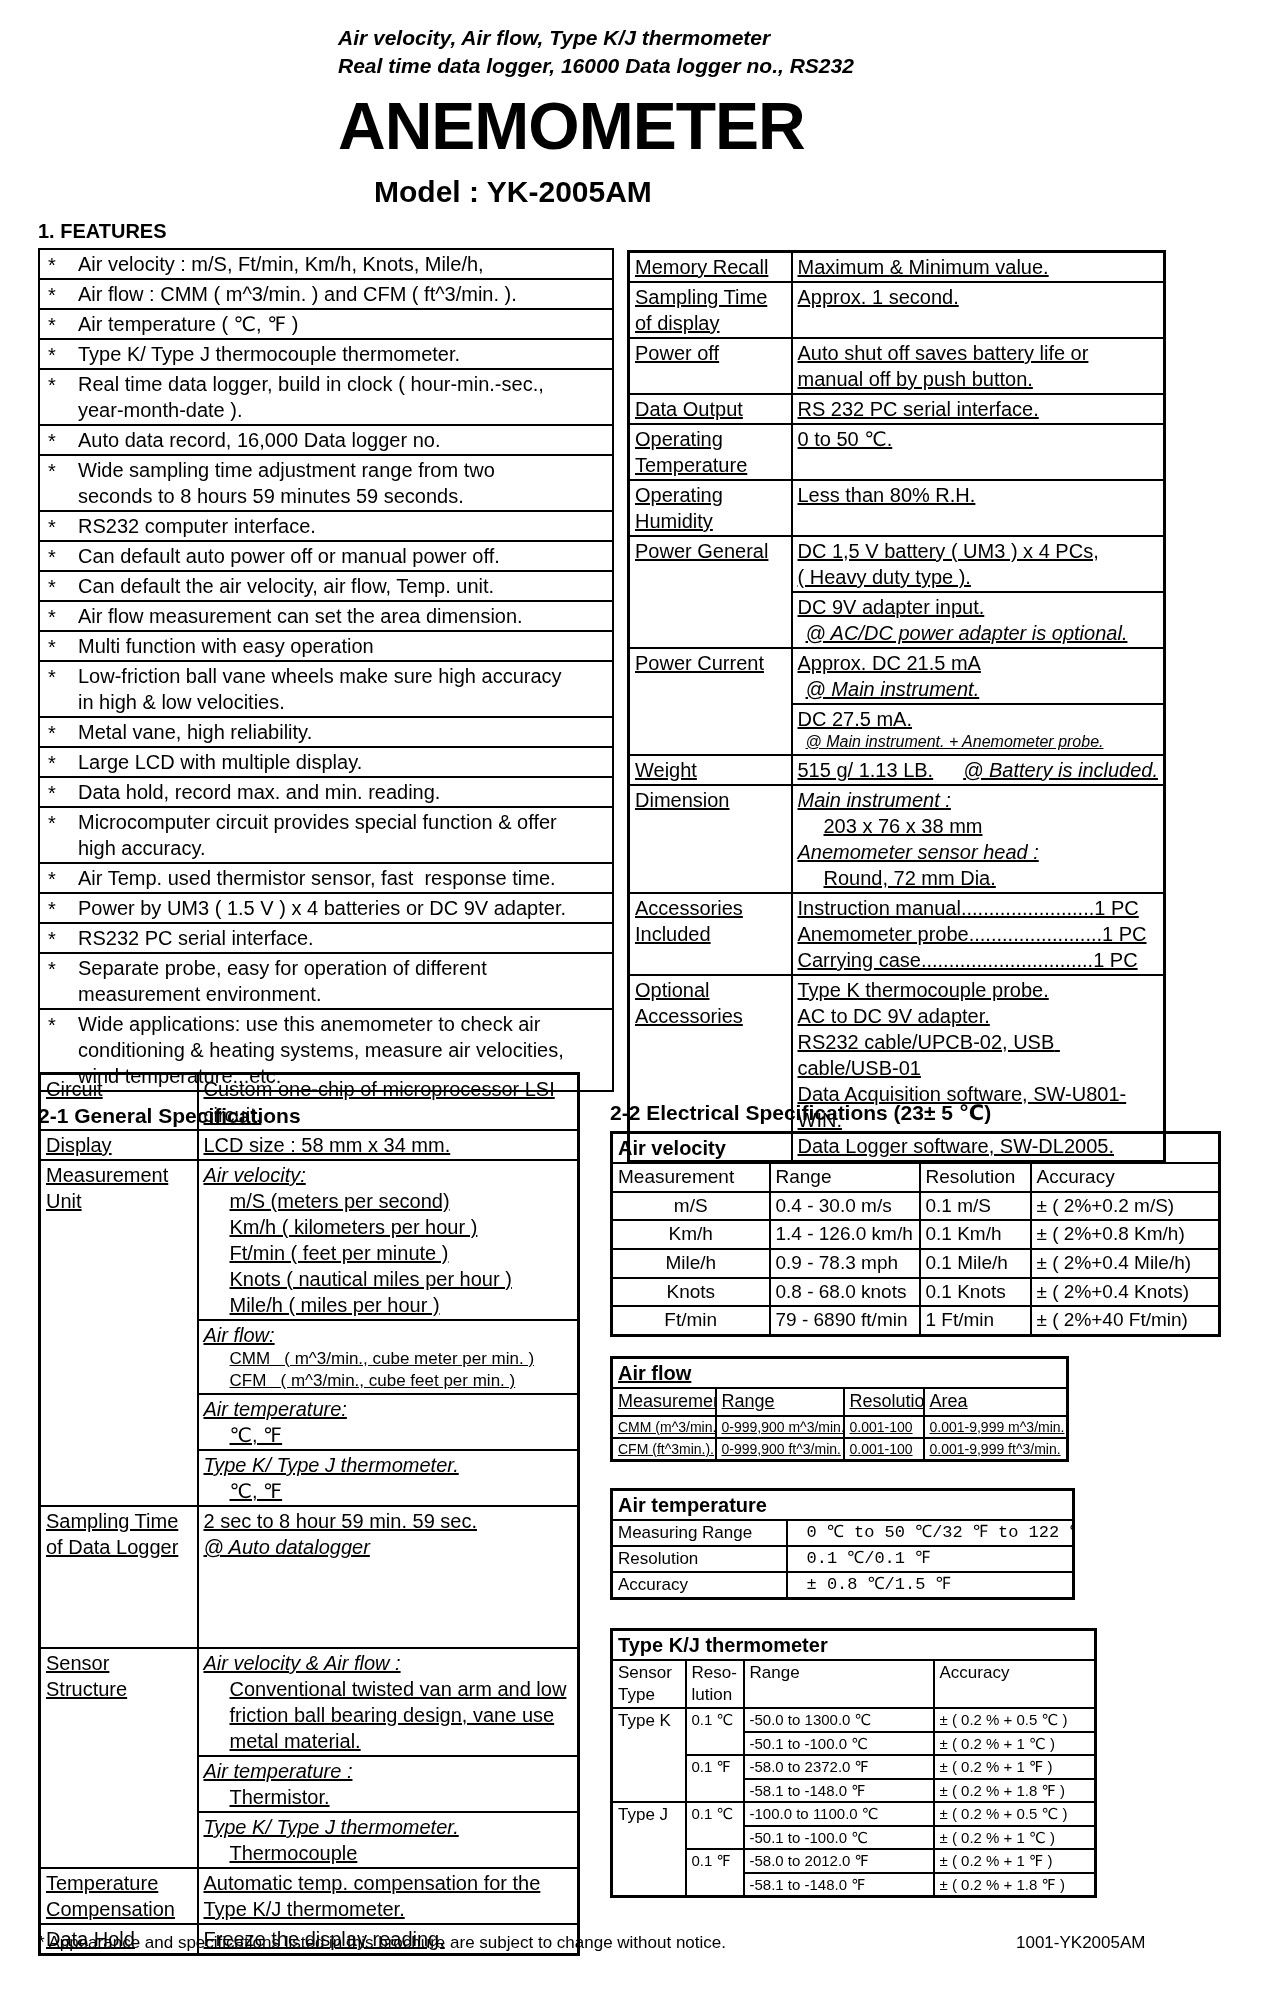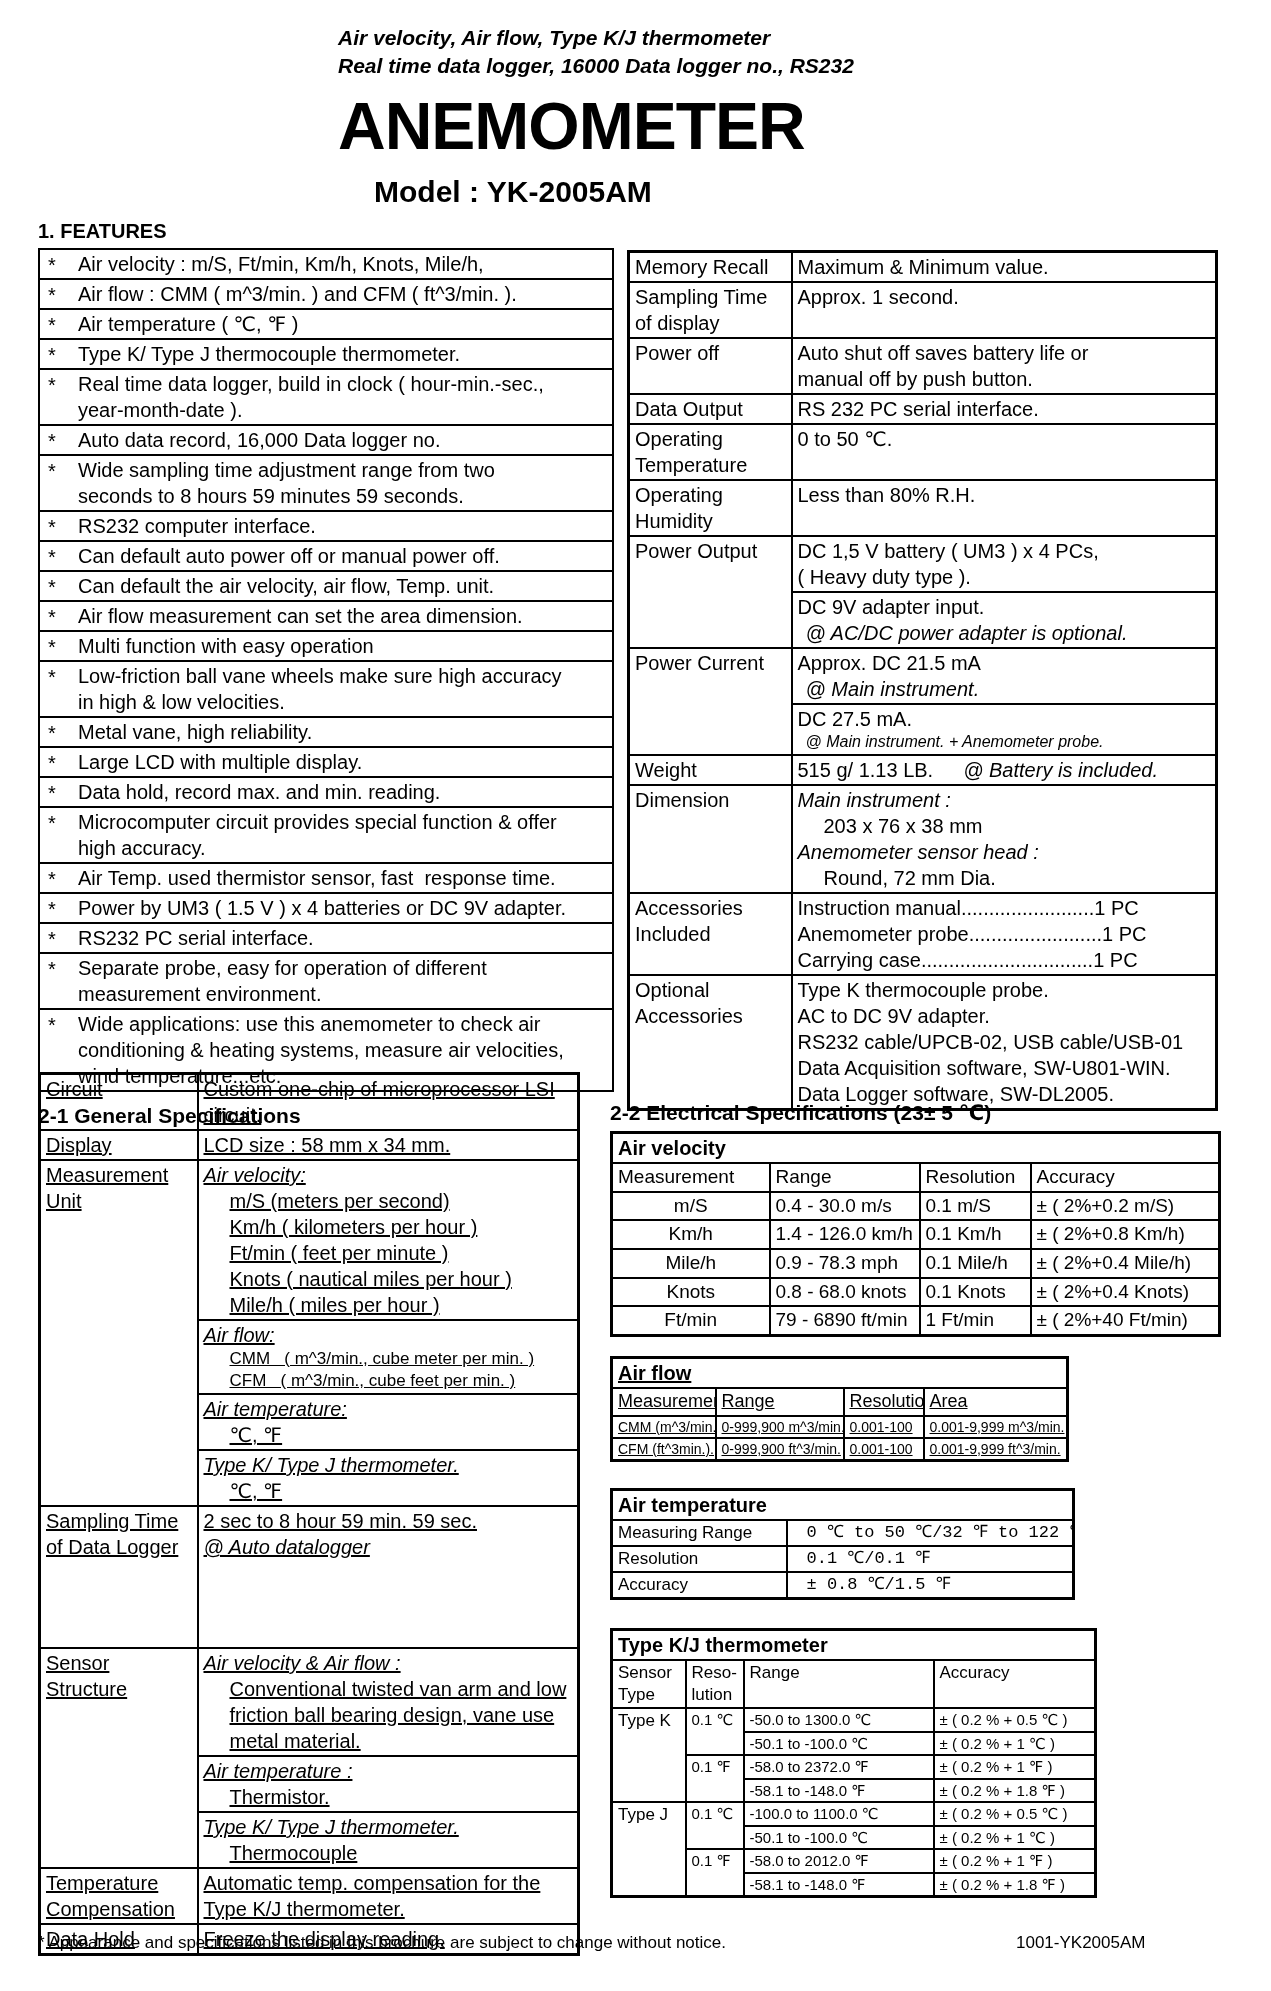--- a/index.html
+++ b/index.html
@@ -26,21 +26,21 @@
   table.tbl{border-collapse:collapse;border:3px solid #000;table-layout:fixed;}
   table.tbl td{border:2px solid #000;vertical-align:top;padding:1px 5px;line-height:1.3;overflow:hidden;}
   .it{font-style:italic;}
   .sm{font-size:16px;}
   .sm17{font-size:17px;}
   .ind{padding-left:26px;}
   .nind{padding-left:8px;}
   .ctr{text-align:center;}
   
   .rt-wrap{left:627px;top:250px;}
-  .rt{width:591px;}
+  .rt{width:539px;text-decoration:underline;}
   
   .gen-wrap{left:38px;top:1072px;text-decoration:underline;}
   .gen{width:542px;}
   .tall{height:138px;}
   
   .elec{left:610px;top:1101px;width:640px;}
   .h-elec{font-size:21px;font-weight:bold;}
   .sec-title{font-weight:bold;font-size:20px;}
   .av{width:608px;margin-top:6px;font-size:19px;}
   .av td{white-space:nowrap;}
@@ -206,21 +206,21 @@
             <div class="pre">0 to 50 ℃.</div>
           </td>
   </tr>
   <tr>
     <td>Operating Humidity</td>
     <td>
             <div class="pre">Less than 80% R.H.</div>
           </td>
   </tr>
   <tr>
-    <td rowspan="2">Power Output</td>
+    <td rowspan="2">Power General</td>
     <td>
             <div class="pre">DC 1,5 V battery ( UM3 ) x 4 PCs,
 ( Heavy duty type ).</div>
           </td>
   </tr>
   <tr>
     <td>
       <div class="pre">DC 9V adapter input.</div>
       <div class="it nind">@ AC/DC power adapter is optional.</div>
     </td>

